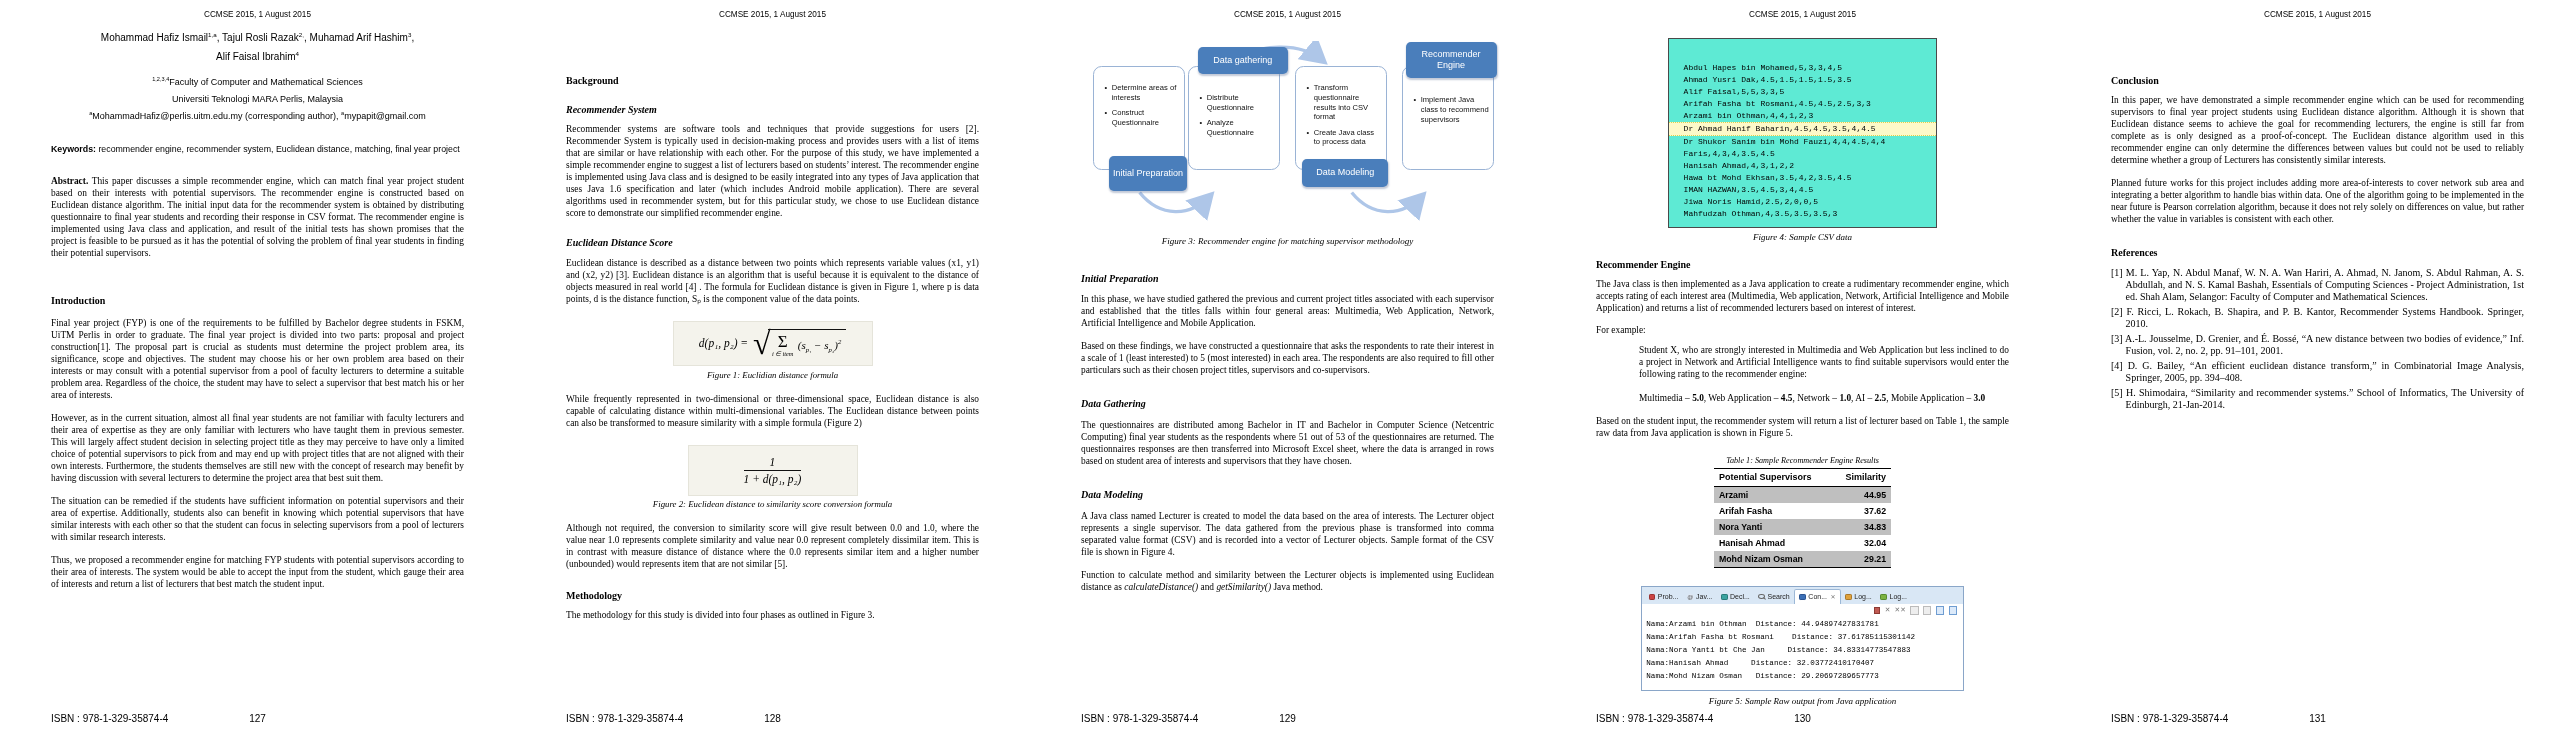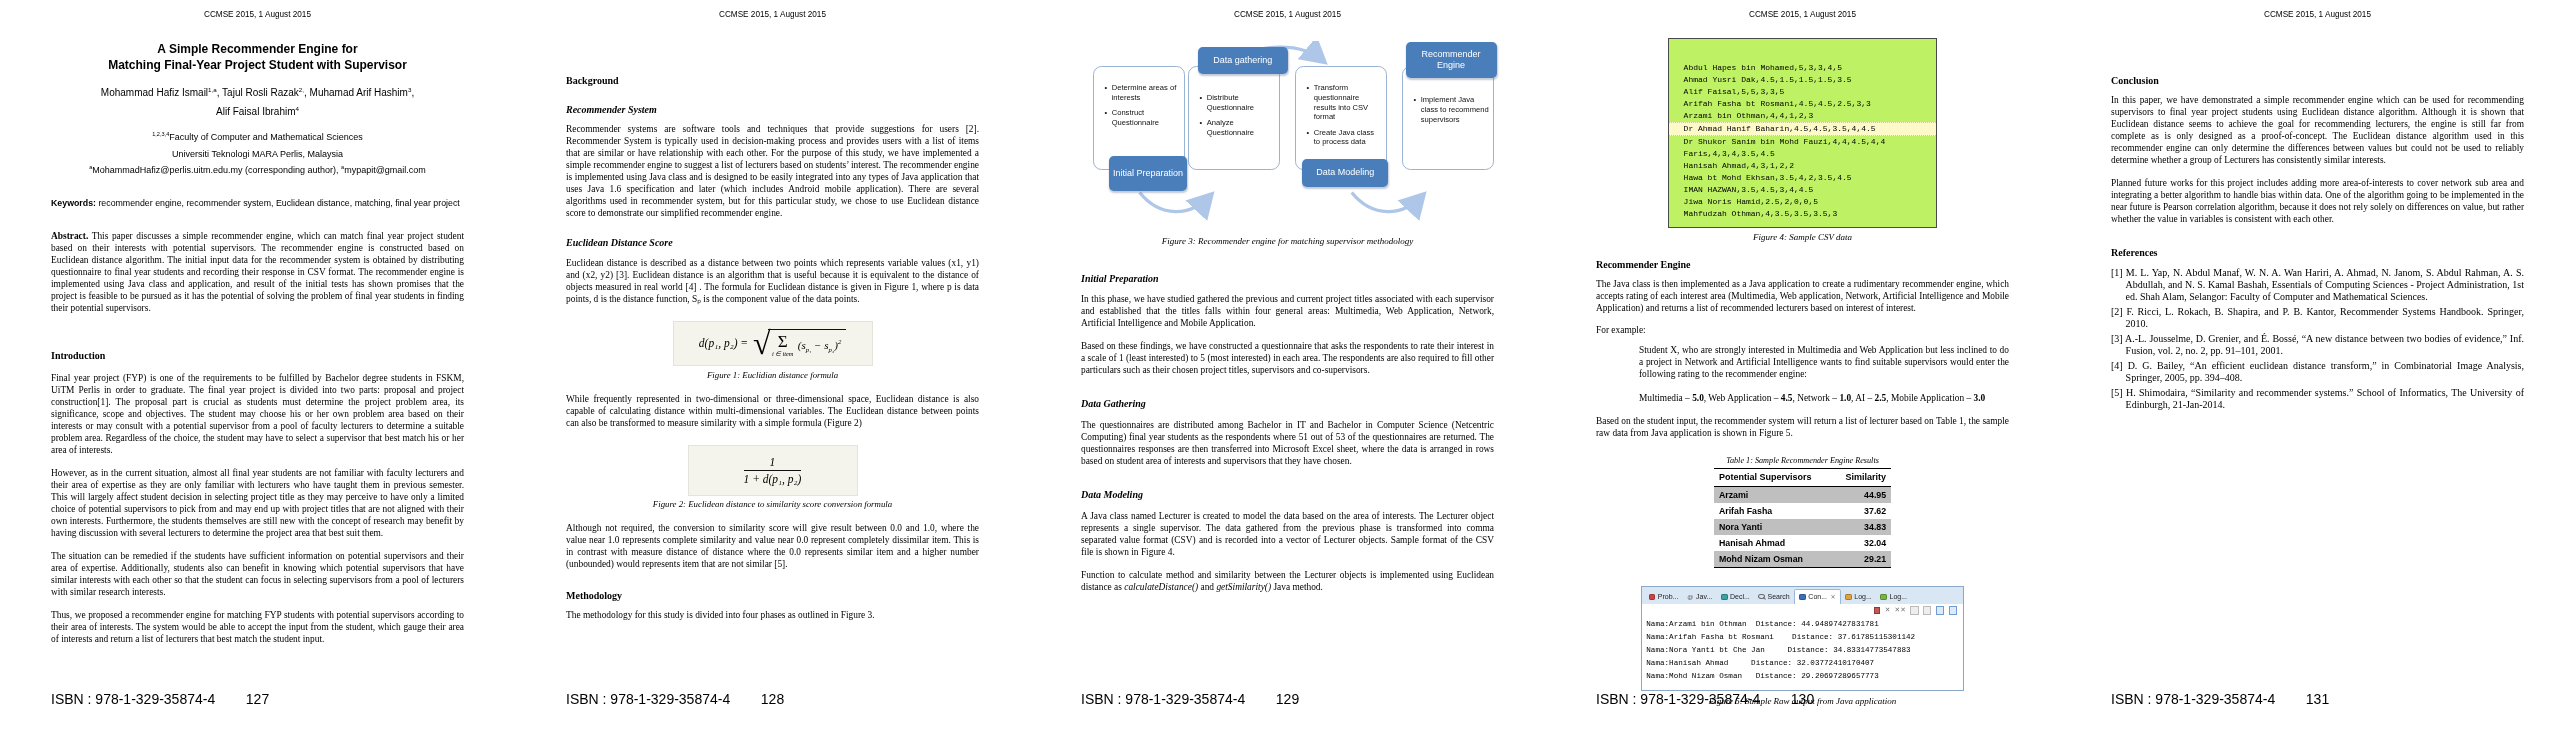--- a/index.html
+++ b/index.html
@@ -2,21 +2,21 @@
 <html style="font-size:9.7px"><head>
 <meta charset="utf-8">
 <style>
   * { box-sizing: border-box; }
   html,body { margin:0; padding:0; background:#fff; }
   body { width:2576px; height:729px; font-family:"Liberation Serif", serif; color:#000; }
   .spread { display:flex; width:2576px; height:515px; }
   .sheet { position:relative; width:515px; height:729px; overflow:hidden; background:#fff; flex:0 0 515px; }
   .content { padding:0 51px; }
   .runhead { margin-top:9.7px; text-align:center; font-family:"Liberation Sans",sans-serif; font-size:8.2px; }
-  .sheet-footer { position:absolute; bottom:22px; left:51px; right:51px; font-family:"Liberation Sans",sans-serif; font-size:14px; }
+  .sheet-footer { position:absolute; bottom:5px; left:51px; right:51px; font-family:"Liberation Sans",sans-serif; font-size:10px; }
   .pageno { position:absolute; left:0; right:0; text-align:center; }
 
   .p { font-size:9.4px; line-height:12px; text-align:justify; margin:11px 0 0 0; }
   .h1 { font-weight:bold; font-size:10px; margin-top:19.4px; }
   .h2 { font-weight:bold; font-style:italic; font-size:10px; margin-top:18px; }
   .caption { text-align:center; font-style:italic; font-size:8.8px; margin-top:6px; }
   sup { font-size:62%; }
 
   
   .title { margin-top:22px; text-align:center; font-family:"Liberation Sans",sans-serif; font-weight:bold; font-size:12px; line-height:16.4px; }
@@ -61,21 +61,21 @@
   .ph1 { left:12px; } .ph2 { left:107px; } .ph3 { left:214px; } .ph4 { left:321px; }
   .ph1 .ph-label { left:16px; width:78px; top:115px; height:35px; }
   .ph2 .ph-label { left:9.7px; width:90px; top:6px; height:27px; }
   .ph3 .ph-label { left:7.3px; width:86px; top:118px; height:28px; }
   .ph4 .ph-label { left:3.6px; width:91px; top:1.2px; height:36px; }
   .ph1 .ph-bullets, .ph3 .ph-bullets { top:34px; }
   .ph2 .ph-bullets { top:44px; }
   .ph4 .ph-bullets { top:46px; }
 
   
-  .fig4box { width:269px; margin:19.4px auto 0; border:0.9px solid #4a4a4a; background:#bef264;
+  .fig4box { width:269px; margin:19.4px auto 0; border:0.9px solid #4a4a4a; background:#5eead4;
              padding:23px 0 7.3px 14.6px; font-family:"Liberation Mono",monospace; font-size:8px; line-height:12px; }
   .csvline { white-space:pre; }
   .csvline.hl { background:#fdf9c9; border-top:1.2px dotted #ddd04e; border-bottom:1.2px dotted #ddd04e;
                 margin-right:0; margin-left:-14.6px; padding-left:14.6px; }
 
   .for-example { margin-top:11px; font-size:9.4px; }
   .indent-p { margin-left:43px; }
   .rating { margin:13.4px 0 0 43px; font-size:9.4px; }
   .rating b { font-weight:bold; }
 
@@ -119,24 +119,20 @@
   .refs { margin-top:8.5px; }
 </style>
 </head>
 <body>
 
 <div class="spread">
 
   <div class="sheet">
     <div class="runhead">CCMSE 2015, 1 August 2015</div>
     <div class="content">
-      <div class="title">
-        <span>A Simple Recommender Engine for</span><br>
-        <span>Matching Final-Year Project Student with Supervisor</span>
-      </div>
       <div class="authors">
         <span>Mohammad Hafiz Ismail</span><sup>1,a</sup><span>, </span><span>Tajul Rosli Razak</span><sup>2,</sup><span>, </span><span>Muhamad Arif Hashim</span><sup>3</sup><span>,</span><br>
         <span>Alif Faisal Ibrahim</span><sup>4</sup>
       </div>
       <div class="affil">
         <sup>1,2,3,4</sup><span>Faculty of Computer and Mathematical Sciences</span><br>
         <span>Universiti Teknologi MARA Perlis, Malaysia</span>
       </div>
       <div class="email">
         <sup>a</sup><span>MohammadHafiz@perlis.uitm.edu.my (corresponding author), </span><sup>a</sup><span>mypapit@gmail.com</span>

